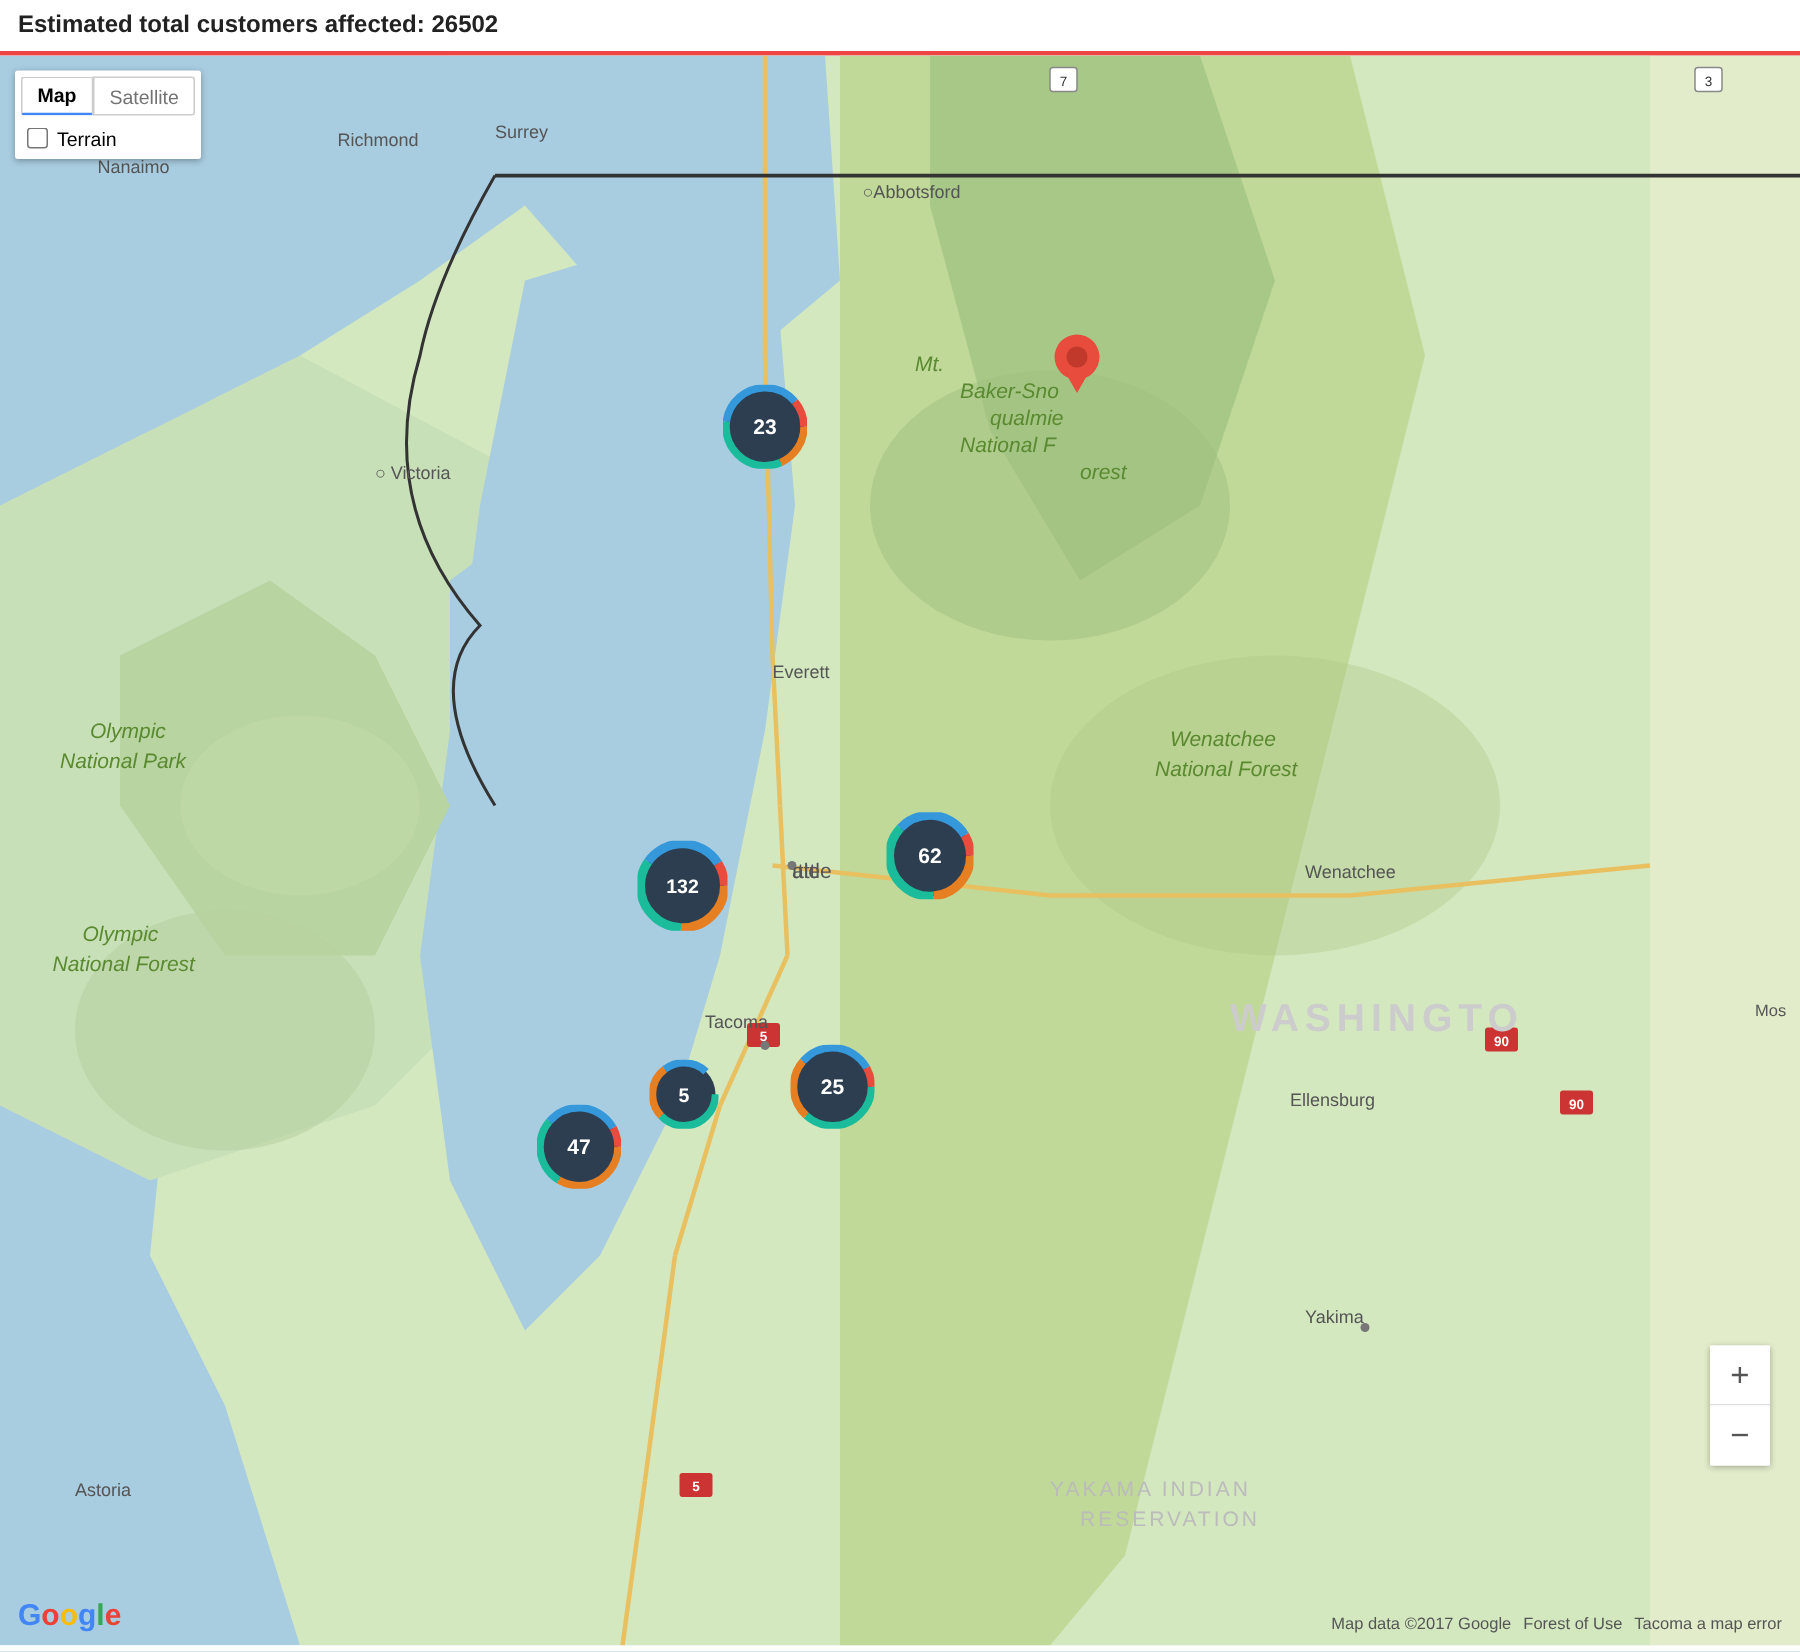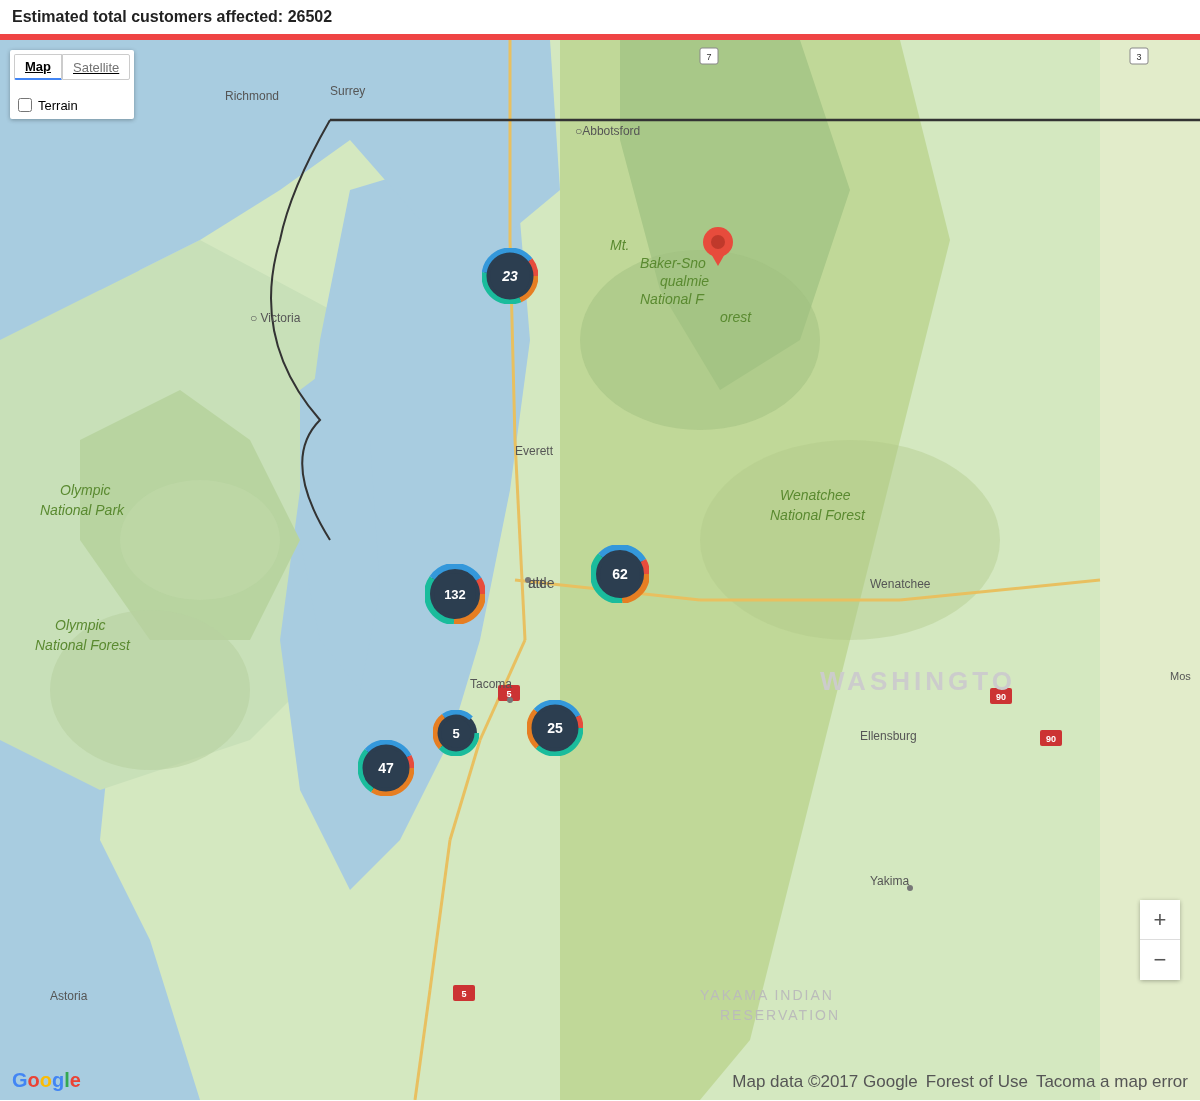--- a/index.html
+++ b/index.html
@@ -3,21 +3,21 @@
   <meta charset="utf-8">
   <style>
     * { margin: 0; padding: 0; box-sizing: border-box; }
     body { font-family: Arial, sans-serif; background: #fff; width: 1200px; height: 1101px; overflow: hidden; }
 
     #header {
       padding: 8px 12px;
       font-size: 16px;
       font-weight: normal;
       color: #222;
-      border-bottom: 6px solid #ef4444;
+      border-bottom: 3px solid #ef4444;
       background: #fff;
     }
 
     #header span {
       font-weight: bold;
     }
 
     #map-container {
       position: relative;
       width: 1200px;
@@ -41,22 +41,21 @@
       background: #fff;
       border-radius: 2px;
       box-shadow: 0 1px 4px rgba(0,0,0,0.3);
       z-index: 10;
       padding: 4px;
     }
 
     #map-type-buttons {
       display: flex;
       gap: 0;
-      margin-bottom: 16px;
-      text-decoration: underline;
+      margin-bottom: 6px;
     }
 
     .map-type-btn {
       padding: 4px 10px;
       font-size: 13px;
       cursor: pointer;
       border: 1px solid #ccc;
       background: #fff;
       color: #737373;
     }
@@ -145,21 +144,21 @@
       font-weight: bold;
       display: flex;
       align-items: center;
     }
 
     #map-attribution {
       position: absolute;
       bottom: 8px;
       right: 12px;
       z-index: 10;
-      font-size: 17px;
+      font-size: 11px;
       color: #555;
       display: flex;
       gap: 8px;
     }
 
     #map-attribution a {
       color: #555;
       text-decoration: none;
     }
   </style>
@@ -293,21 +292,21 @@
     <div id="map-type-buttons">
       <button class="map-type-btn active">Map</button>
       <button class="map-type-btn">Satellite</button>
     </div>
     <label id="terrain-checkbox">
       <input type="checkbox" style="">
       <span>Terrain</span>
     </label>
   </div>
 
-  <div class="cluster-marker" style="top:238px;left:510px;font-style:italic;">
+  <div class="cluster-marker" style="top:250px;left:510px;">
     <svg width="56" height="56" viewBox="0 0 56 56">
       <circle cx="28" cy="28" r="26" fill="#2c3e50"></circle>
 
       <circle cx="28" cy="28" r="26" fill="none" stroke="#e67e22" stroke-width="5" stroke-dasharray="30 164" stroke-dashoffset="0"></circle>
       <circle cx="28" cy="28" r="26" fill="none" stroke="#1abc9c" stroke-width="5" stroke-dasharray="55 139" stroke-dashoffset="-30"></circle>
       <circle cx="28" cy="28" r="26" fill="none" stroke="#3498db" stroke-width="5" stroke-dasharray="60 134" stroke-dashoffset="-85"></circle>
       <circle cx="28" cy="28" r="26" fill="none" stroke="#e74c3c" stroke-width="5" stroke-dasharray="49 145" stroke-dashoffset="-145"></circle>
       <circle cx="28" cy="28" r="20" fill="#2c3e50"></circle>
       <text x="28" y="33" text-anchor="middle" fill="white" font-size="14" font-weight="bold" font-family="Arial">23</text>
     </svg>

